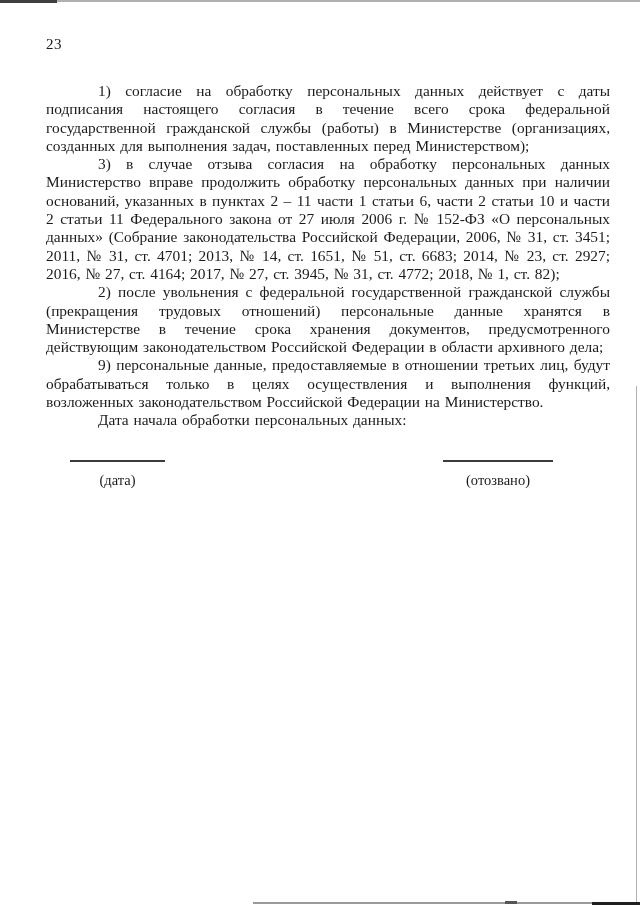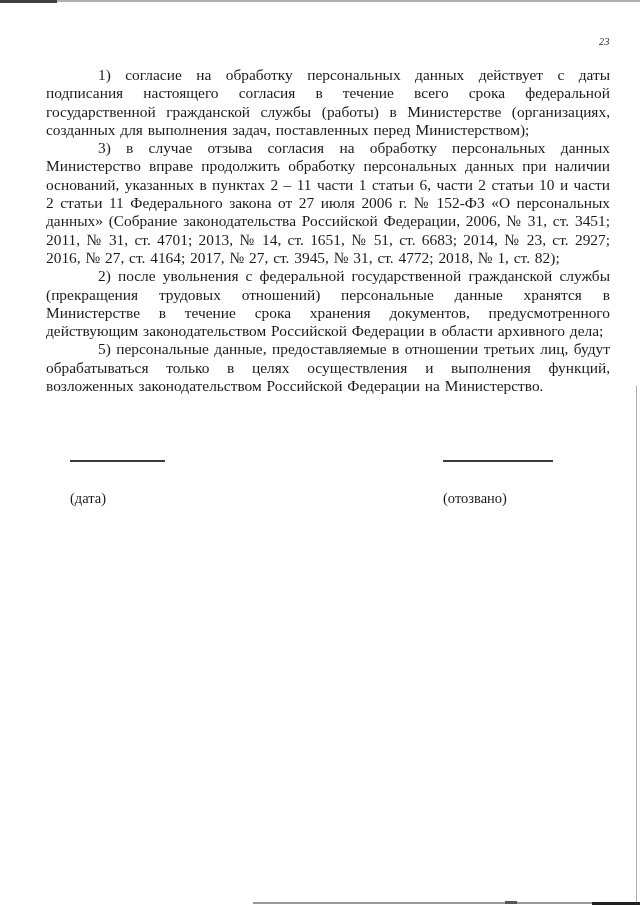--- a/index.html
+++ b/index.html
@@ -24,31 +24,30 @@
   .bottom-edge-gray { left: 253px; top: 902px; width: 339px; height: 2px; background: #9a9a9a; }
   .bottom-edge-tick { left: 505px; top: 901px; width: 12px; height: 3px; background: #555555; }
   .bottom-edge-dark { left: 592px; top: 902px; width: 48px; height: 3px; background: #1f1f1f; }
 
   
   .page-number {
     position: absolute;
     left: 46px;
     top: 36px;
     width: 564px;
-    text-align: right;
-    font-size: 10px;
+    text-align: left;
+    font-size: 15px;
     letter-spacing: 0.5px;
-    font-style: italic;
   }
 
   
   .doc-body {
     position: absolute;
     left: 46px;
-    top: 66px;
+    top: 82px;
     width: 564px;
   }
   .doc-body p {
     margin: 0;
     font-size: 15.4px;
     line-height: 18.3px;
     text-indent: 52px;
     text-align: justify;
     word-spacing: 1px;
   }
@@ -59,44 +58,44 @@
   
   .sig-block { position: absolute; top: 460px; left: 0; width: 640px; height: 40px; }
   .sig { position: absolute; top: 0; }
   .sig-date { left: 70px;  width: 95px; }
   .sig-sign { left: 443px; width: 110px; }
   .sig-line {
     height: 0;
     border-top: 2px solid #3c3c3c;
   }
   .sig-label {
-    text-align: left;
+    text-align: center;
     font-size: 14.5px;
     line-height: 17px;
-    padding-top: 19px;
-    margin-top: 9px;
+    padding-top: 10px;
   }
 </style>
 </head>
 <body>
 
 <div class="artifact top-edge-dark"></div>
 <div class="artifact top-edge-light"></div>
 <div class="artifact right-edge-line"></div>
 <div class="artifact bottom-edge-gray"></div>
 <div class="artifact bottom-edge-tick"></div>
 <div class="artifact bottom-edge-dark"></div>
 
 <div class="page-number">23</div>
 
 <div class="doc-body">
   <p>1) согласие на обработку персональных данных действует с даты подписания настоящего согласия в течение всего срока федеральной государственной гражданской службы (работы) в Министерстве (организациях, созданных для выполнения задач, поставленных перед Министерством);</p>
   <p>3) в случае отзыва согласия на обработку персональных данных Министерство вправе продолжить обработку персональных данных при наличии оснований, указанных в пунктах 2 – 11 части 1 статьи 6, части 2 статьи 10 и части 2 статьи 11 Федерального закона от 27 июля 2006 г. № 152-ФЗ «О персональных данных» (Собрание законодательства Российской Федерации, 2006, № 31, ст. 3451; 2011, № 31, ст. 4701; 2013, № 14, ст. 1651, № 51, ст. 6683; 2014, № 23, ст. 2927; 2016, № 27, ст. 4164; 2017, № 27, ст. 3945, № 31, ст. 4772; 2018, № 1, ст. 82);</p>
   <p>2) после увольнения с федеральной государственной гражданской службы (прекращения трудовых отношений) персональные данные хранятся в Министерстве в течение срока хранения документов, предусмотренного действующим законодательством Российской Федерации в области архивного дела;</p>
-  <p>5) персональные данные, предоставляемые в отношении третьих лиц, будут обрабатываться только в целях осуществления и выполнения функций, возложенных законодательством Российской Федерации на Министерство.</p>
+  <p>9) персональные данные, предоставляемые в отношении третьих лиц, будут обрабатываться только в целях осуществления и выполнения функций, возложенных законодательством Российской Федерации на Министерство.</p>
+  <p class="no-justify">Дата начала обработки персональных данных:</p>
 </div>
 
 <div class="sig-block">
   <div class="sig sig-date">
     <div class="sig-line"></div>
     <div class="sig-label">(дата)</div>
   </div>
   <div class="sig sig-sign">
     <div class="sig-line"></div>
     <div class="sig-label">(отозвано)</div>

